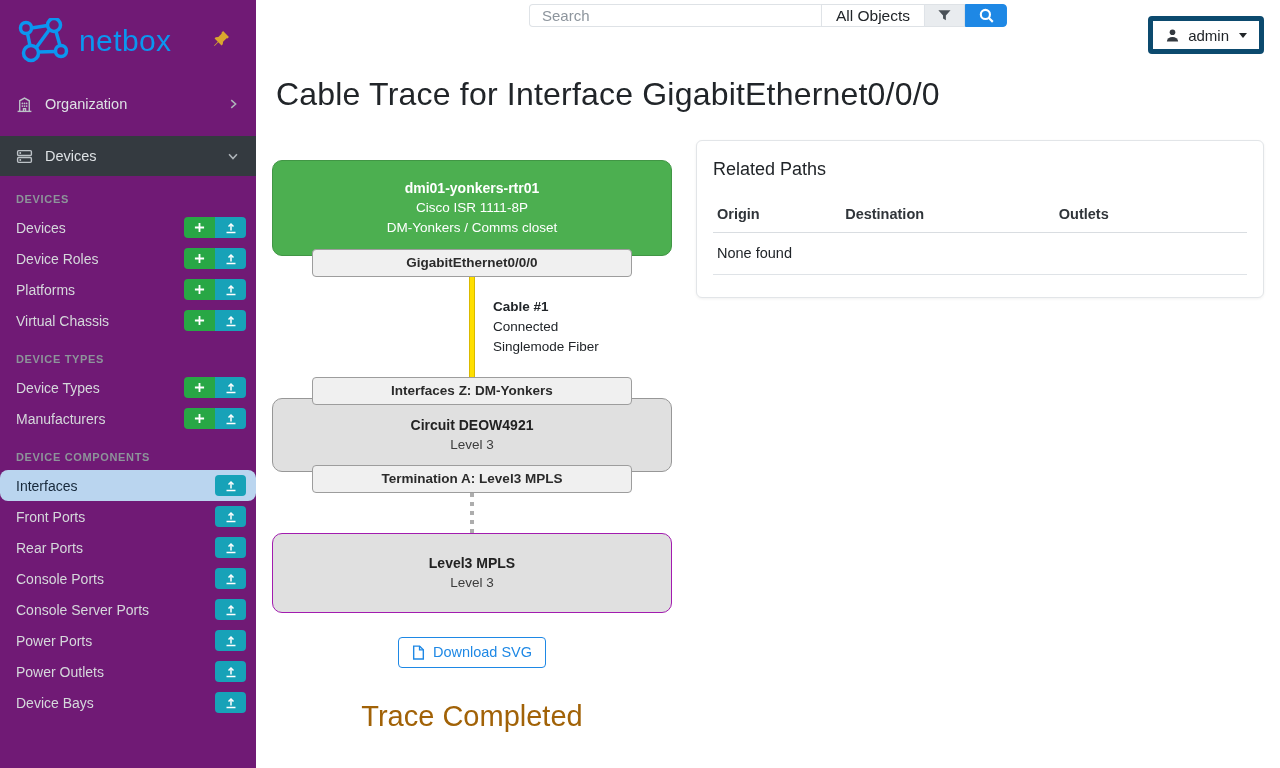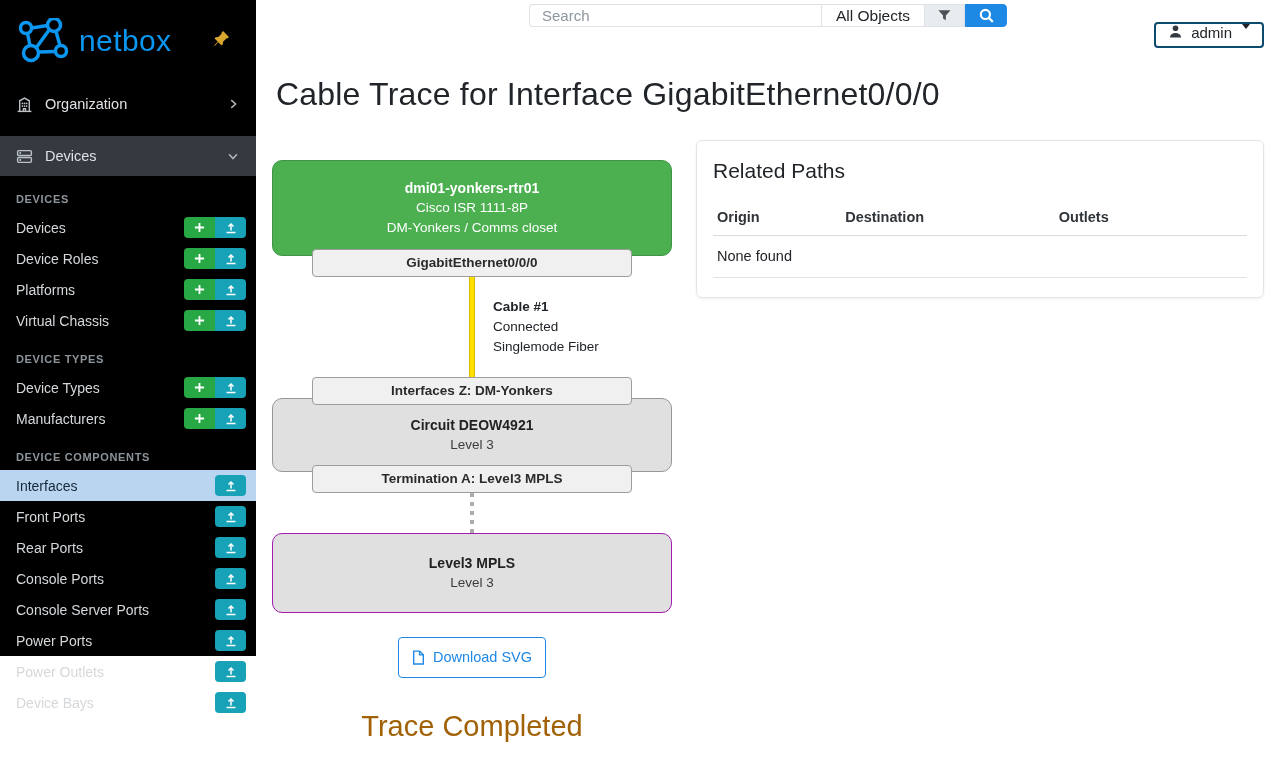--- a/index.html
+++ b/index.html
@@ -1,47 +1,47 @@
 <!DOCTYPE html>
 <html><head>
 <meta charset="utf-8">
 <style>
   * { box-sizing: border-box; margin: 0; padding: 0; }
   html,body { width:1280px; height:768px; overflow:hidden; }
   body { font-family:"Liberation Sans", sans-serif; background:#fff; display:flex; }
 
   
-  .sidebar { width:256px; min-width:256px; height:656px; background:#000000; color:#d5d8db; }
+  .sidebar { width:256px; min-width:256px; height:768px; background:#701a75; color:#d5d8db; }
   .logo-row { display:flex; align-items:center; padding:18px 16px 20px; position:relative; cursor:pointer; }
   .logo-text { font-size:30px; color:#0b96f0; font-weight:500; margin-left:9px; letter-spacing:.4px; }
   .pin { position:absolute; right:26px; top:30px; cursor:pointer; display:flex; }
   .nav-item { display:flex; align-items:center; gap:12px; height:40px; padding:0 16px; font-size:14.5px; color:#dde1e4; cursor:pointer; }
   .nav-item.active { background:#343a40; margin-top:12px; }
   .nav-ico { display:flex; }
   .chev { margin-left:auto; display:flex; }
   .section-title { padding:17px 16px 7px; font-size:11px; font-weight:700; letter-spacing:.06em; color:#8d949a; }
   .side-row { display:flex; align-items:center; height:31px; padding:0 10px 0 16px; font-size:14px; color:#d5d8db; cursor:pointer; }
   .side-row .row-label { flex:1; }
-  .side-row.active-row { background:#bad5ef; color:#16283a; }
+  .side-row.active-row { background:#bad5ef; color:#16283a;border-radius:8px; }
   .btn-group { display:flex; }
   .sbtn { border:none; width:31px; height:21px; display:flex; align-items:center; justify-content:center; cursor:pointer; padding:0; }
   .sbtn.add { background:#28a745; border-radius:4px 0 0 4px; }
   .sbtn.imp { background:#17a2b8; border-radius:0 4px 4px 0; }
   .sbtn.imp.solo { border-radius:4px; }
 
   
   .main { flex:1; height:768px; position:relative; overflow:hidden; background:#fff; }
   .topbar { display:flex; align-items:center; height:70px; padding:0 16px; position:relative; }
   .search-group { position:absolute; left:50%; transform:translateX(-50%); display:flex; height:23px; top:4px; }
   .search-input { width:292px; border:1px solid #dee2e6; border-right:none; border-radius:4px 0 0 4px; padding:0 12px; font-size:15px; font-family:inherit; color:#212529; outline:none; }
   .search-input::placeholder { color:#8d959d; }
   .scope-btn { background:#fff; border:1px solid #dee2e6; font-size:15.5px; color:#212529; padding:0 14px; font-family:inherit; cursor:pointer; }
   .filter-btn { width:40px; background:#e9ecef; border:1px solid #dee2e6; border-left:none; display:flex; align-items:center; justify-content:center; cursor:pointer; }
   .go-btn { width:42px; background:#1e88e5; border:1px solid #1e88e5; border-radius:0 4px 4px 0; display:flex; align-items:center; justify-content:center; cursor:pointer; }
-  .user-menu { margin-left:auto; height:26px; display:flex; align-items:flex-start; gap:8px; border:2px solid #0c4a6e; border-radius:4px; padding:0 12px; background:#fff; font-size:15px; color:#212529; cursor:pointer; }
+  .user-menu { margin-left:auto; height:38px; display:flex; align-items:center; gap:8px; border:5px solid #0c4a6e; border-radius:4px; padding:0 12px; background:#fff; font-size:15px; color:#212529; cursor:pointer; }
   .caret { width:0; height:0; border-left:4.5px solid transparent; border-right:4.5px solid transparent; border-top:5px solid #212529; margin-left:2px; }
   .page-title { font-size:32px; font-weight:400; color:#212529; margin:6px 0 0 20px; letter-spacing:.2px; line-height:1.15; }
 
   .content { display:flex; align-items:flex-start; gap:24px; padding:27px 16px 0; }
 
   
   .trace-col { width:400px; display:flex; flex-direction:column; align-items:center; padding-top:20px; }
   .box { width:400px; border-radius:10px; text-align:center; position:relative; }
   .box.device { background:#4caf50; border:1px solid #419645; color:#fff; padding:17px 8px; }
   .b-name { font-weight:700; font-size:14px; line-height:20px; }
@@ -50,26 +50,26 @@
   .term-box.iface { margin-top:-7px; }
   .term-box.up { margin-top:-7px; }
   .cable-seg { height:100px; width:100%; position:relative; }
   .cable-line { position:absolute; left:50%; transform:translateX(-50%); top:0; bottom:0; width:6px; background:#ffdf00; border-left:1px solid #d9b900; border-right:1px solid #d9b900; }
   .cable-label { position:absolute; left:calc(50% + 21px); top:20px; font-size:13.5px; line-height:20px; color:#212529; text-align:left; }
   .c-name { font-weight:700; }
   .box.circuit { background:#e0e0e0; border:1px solid #979797; color:#222; margin-top:-7px; height:74px; display:flex; flex-direction:column; justify-content:center; z-index:1; cursor:pointer; }
   .dotted { width:4px; height:40px; background:repeating-linear-gradient(180deg,#adadad 0 4px,transparent 4px 9px); }
   .box.provider { background:#e0e0e0; border:1px solid #a21caf; color:#222; height:80px; display:flex; flex-direction:column; justify-content:center; cursor:pointer; }
   .box.circuit .b-sub, .box.provider .b-sub { color:#3c3c3c; }
-  .download-btn { margin-top:24px; display:flex; align-items:center; gap:8px; background:#fff; border:1px solid #1e88e5; color:#1e88e5; border-radius:4px; height:41px; padding:0 13px; font-size:14.5px; font-family:inherit; cursor:pointer; }
+  .download-btn { margin-top:24px; display:flex; align-items:center; gap:8px; background:#fff; border:1px solid #1e88e5; color:#1e88e5; border-radius:4px; height:31px; padding:0 13px; font-size:14.5px; font-family:inherit; cursor:pointer; }
   .trace-status { margin-top:32px; font-size:29px; color:#a16207; font-weight:400; }
 
   
   .card { flex:1; background:#fff; border:1px solid #e2e5e8; border-radius:6px; box-shadow:0 1px 3px rgba(0,0,0,.06); padding:16px; min-height:158px; }
-  .card h2 { margin:2px 0 20px; font-size:21px; font-weight:400; color:#212529; }
+  .card h2 { margin:2px 0 20px; font-size:18px; font-weight:400; color:#212529; }
   .card table { width:100%; border-collapse:collapse; font-size:14.5px; }
   .card th { text-align:left; font-weight:700; color:#30353a; padding:6px 4px 10px; border-bottom:1px solid #d9dde1; }
   .card th.c1 { width:24%; } .card th.c2 { width:40%; }
   .card td { padding:12px 4px 13px; border-bottom:1px solid #dfe3e7; color:#212529; }
 </style>
 </head>
 <body>
 
 <aside class="sidebar">
   <div class="logo-row">

